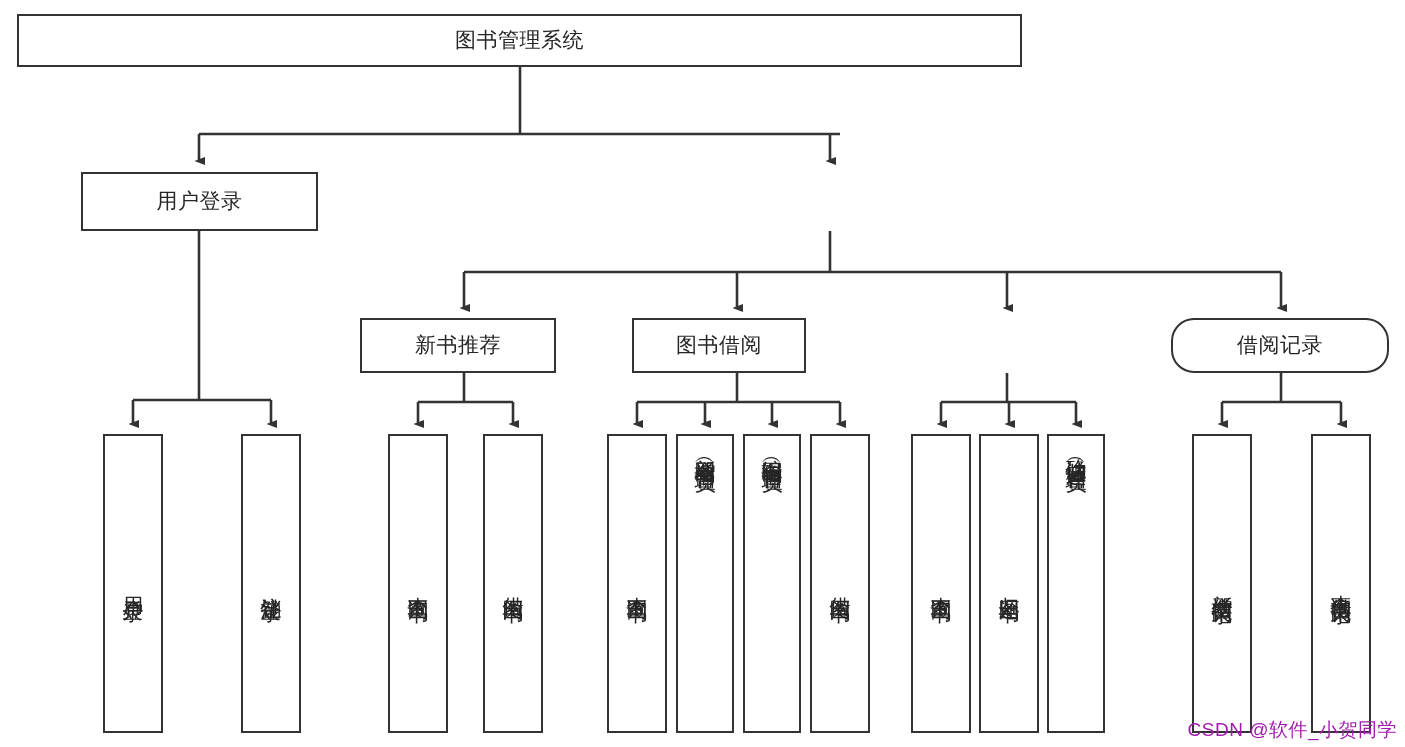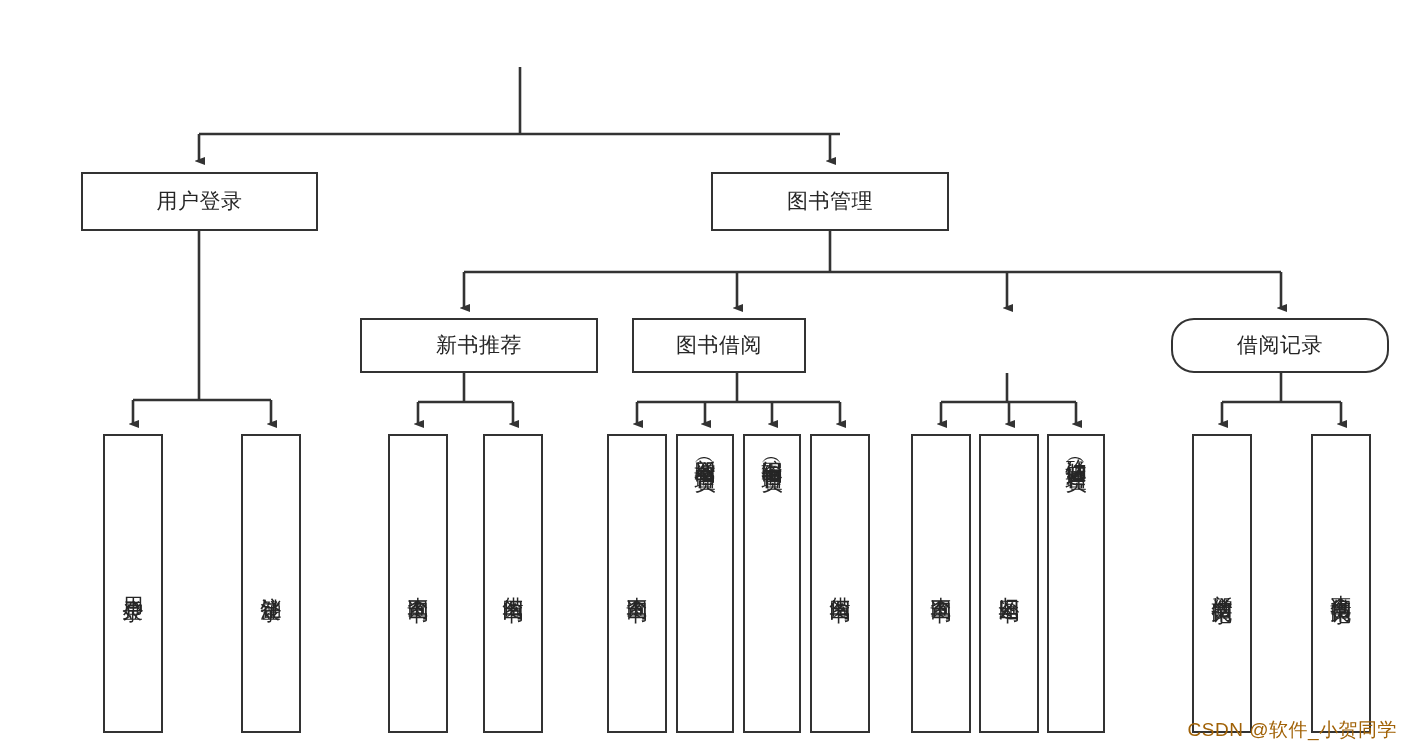--- a/index.html
+++ b/index.html
@@ -57,21 +57,21 @@
   }
   .node.leaf.mid {
     align-items: center;
     padding-top: 0;
   }
   .watermark {
     position: absolute;
     right: 8px;
     bottom: 4px;
     font-size: 19px;
-    color: #a16207;
+    color: #a21caf;
     white-space: nowrap;
     letter-spacing: 0.5px;
   }
 </style>
 </head>
 <body>
 
 <div id="canvas">
 
   <svg class="wires" viewBox="0 0 1405 747">
@@ -117,29 +117,29 @@
       <path d="M1009,402 L1009,424" marker-end="url(#arrow)"></path>
       <path d="M1076,402 L1076,424" marker-end="url(#arrow)"></path>
 
       <path d="M1281,373 L1281,402"></path>
       <path d="M1222,402 L1341,402"></path>
       <path d="M1222,402 L1222,424" marker-end="url(#arrow)"></path>
       <path d="M1341,402 L1341,424" marker-end="url(#arrow)"></path>
     </g>
   </svg>
 
+  <div class="node" style="left:17px; top:14px; width:1005px; height:53px;">
+    <span class="label">图书管理系统</span>
+  </div>
 
   <div class="node" style="left:81px; top:172px; width:237px; height:59px;">
     <span class="label">用户登录</span>
   </div>
-  <div class="node" style="left:711px; top:172px; width:238px; height:59px;">
-    <span class="label">图书管理</span>
-  </div>
 
-  <div class="node" style="left:360px; top:318px; width:238px; height:55px;">
+  <div class="node" style="left:360px; top:318px; width:196px; height:55px;">
     <span class="label">新书推荐</span>
   </div>
   <div class="node" style="left:632px; top:318px; width:174px; height:55px;">
     <span class="label">图书借阅</span>
   </div>
   <div class="node" style="left:1171px; top:318px; width:218px; height:55px;border-radius:23px;">
     <span class="label">借阅记录</span>
   </div>
 
   <div class="node leaf mid" style="left:103px; top:434px; width:60px; height:299px;">

